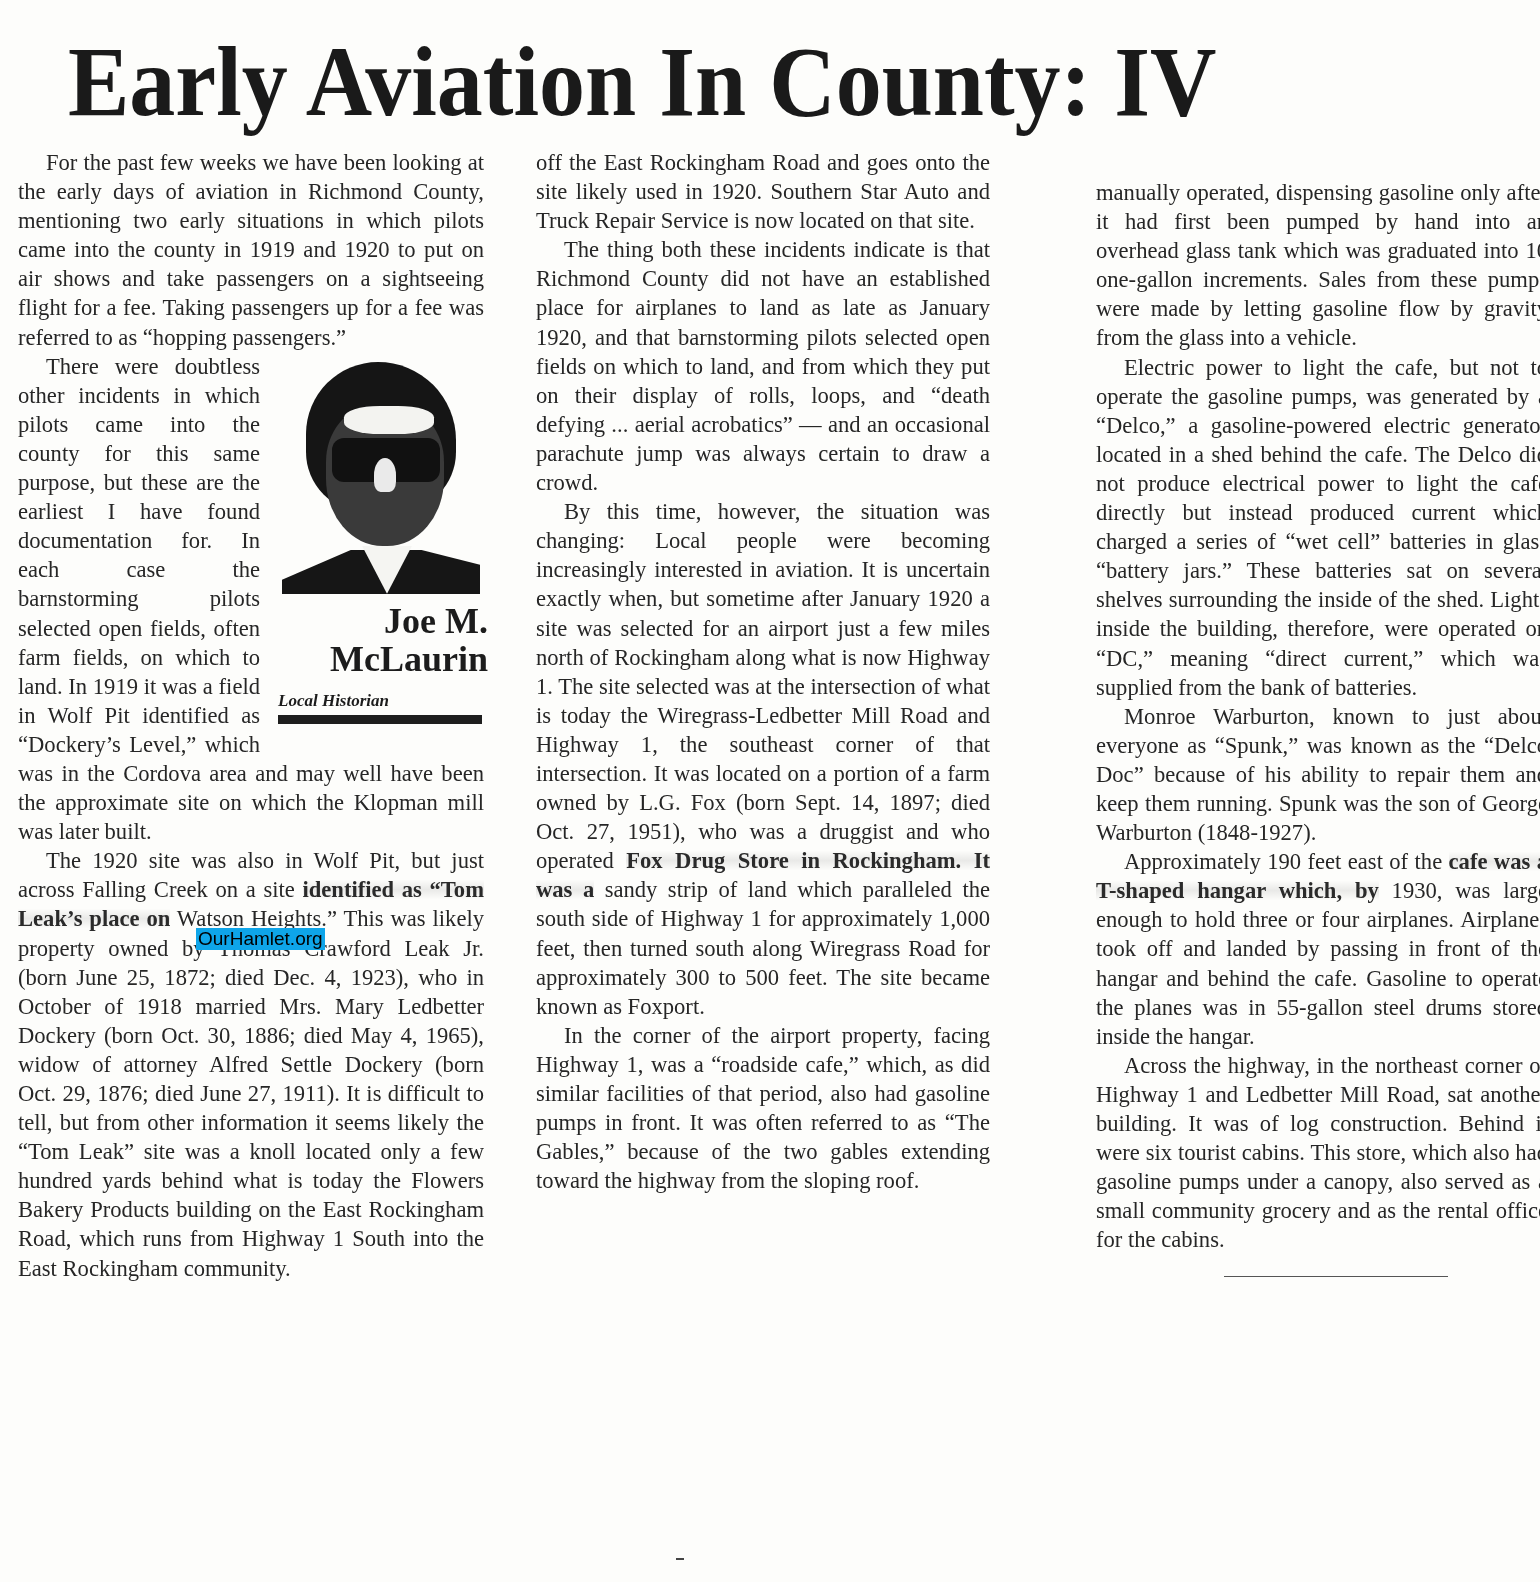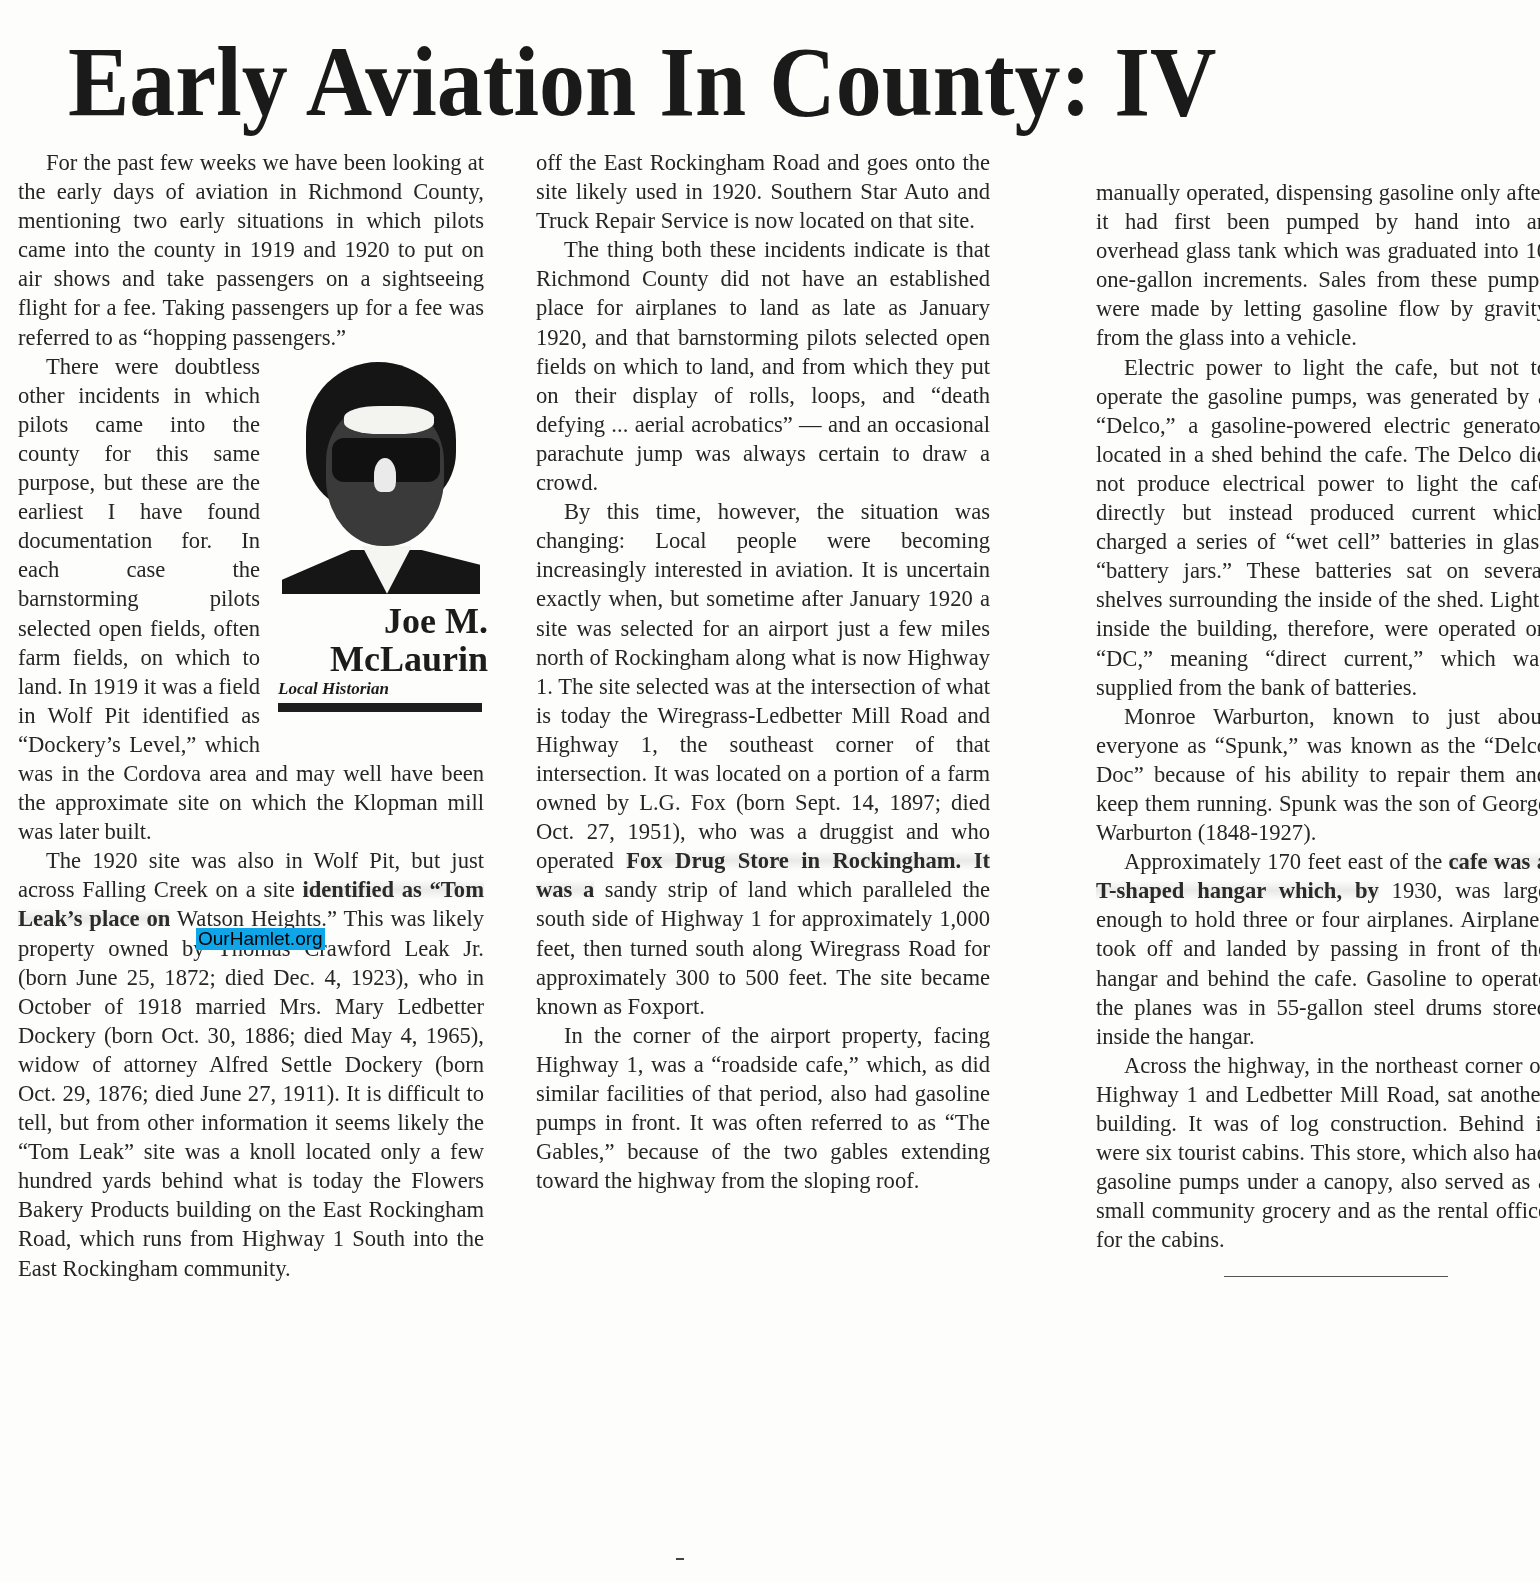--- a/index.html
+++ b/index.html
@@ -41,21 +41,21 @@
     .portrait .nose { position: absolute; left: 92px; top: 104px; width: 22px; height: 34px; background: #eaeaea; border-radius: 50% 50% 30% 30%; }
     .portrait .shoulders { position: absolute; left: 0; top: 196px; width: 198px; height: 50px; background: #161616; clip-path: polygon(0 60%, 35% 0, 70% 0, 100% 30%, 100% 100%, 0 100%); }
     .portrait .collar { position: absolute; left: 80px; top: 192px; width: 50px; height: 48px; background: #f5f5f2; clip-path: polygon(0 0, 100% 0, 50% 100%); }
     .byline-name {
       font-family: "Liberation Serif", serif; font-weight: bold;
       font-size: 36px; line-height: 38px; color: #1c1c1c;
       margin-top: 8px; text-indent: 0; text-align: right;
     }
     .byline-title {
       font-family: "Liberation Serif", serif; font-weight: bold; font-style: italic;
-      font-size: 17px; line-height: 22px; margin-top: 0; text-indent: 0; text-align: left;
+      font-size: 17px; line-height: 22px; margin-top: 12px; text-indent: 0; text-align: left;
       color: #1c1c1c;
     }
     .byline-rule { height: 9px; background: #1e1e1e; margin-top: 3px; width: 204px; }
 
     .watermark {
       position: absolute; left: 196px; top: 928px;
       font-family: "Liberation Sans", "DejaVu Sans", sans-serif;
       font-size: 19px; color: #000; background: #0ea5e9; padding: 0 2px;
     }
     .divider { width: 224px; height: 1px; background: #555; margin: 22px auto 20px 128px; }
@@ -97,18 +97,18 @@
   <p class="noindent">off the East Rockingham Road and goes onto the site likely used in 1920. Southern Star Auto and Truck Repair Service is now located on that site.</p>
   <p>The thing both these incidents indicate is that Richmond County did not have an established place for airplanes to land as late as January 1920, and that barnstorming pilots selected open fields on which to land, and from which they put on their display of rolls, loops, and “death defying ... aerial acrobatics” — and an occasional parachute jump was always certain to draw a crowd.</p>
   <p><span>By this time, however, the situation was changing: Local people were becoming increasingly interested in aviation. It is uncertain exactly when, but sometime after January 1920 a site was selected for an airport just a few miles north of Rockingham along what is now Highway 1. The site selected was at the intersection of what is today the Wiregrass-Ledbetter Mill Road and Highway 1, the southeast corner of that intersection. It was located on a portion of a farm owned by L.G. Fox (born Sept. 14, 1897; died Oct. 27, 1951), who was a druggist and who operated </span><span class="smudge">Fox Drug Store in Rockingham. It was a</span><span> sandy strip of land which paralleled the south side of Highway 1 for approximately 1,000 feet, then turned south along Wiregrass Road for approximately 300 to 500 feet. The site became known as Foxport.</span></p>
   <p>In the corner of the airport property, facing Highway 1, was a “roadside cafe,” which, as did similar facilities of that period, also had gasoline pumps in front. It was often referred to as “The Gables,” because of the two gables extending toward the highway from the sloping roof.</p>
 </div>
 
 <div class="col" id="col3">
   <p class="noindent">manually operated, dispensing gasoline only after it had first been pumped by hand into an overhead glass tank which was graduated into 10 one-gallon increments. Sales from these pumps were made by letting gasoline flow by gravity from the glass into a vehicle.</p>
   <p>Electric power to light the cafe, but not to operate the gasoline pumps, was generated by a “Delco,” a gasoline-powered electric generator located in a shed behind the cafe. The Delco did not produce electrical power to light the cafe directly but instead produced current which charged a series of “wet cell” batteries in glass “battery jars.” These batteries sat on several shelves surrounding the inside of the shed. Lights inside the building, therefore, were operated on “DC,” meaning “direct current,” which was supplied from the bank of batteries.</p>
   <p>Monroe Warburton, known to just about everyone as “Spunk,” was known as the “Delco Doc” because of his ability to repair them and keep them running. Spunk was the son of George Warburton (1848-1927).</p>
-  <p><span>Approximately 170 feet east of the </span><span class="smudge">cafe was a T-shaped hangar which, by</span><span> 1930, was large enough to hold three or four airplanes. Airplanes took off and landed by passing in front of the hangar and behind the cafe. Gasoline to operate the planes was in 55-gallon steel drums stored inside the hangar.</span></p>
+  <p><span>Approximately 190 feet east of the </span><span class="smudge">cafe was a T-shaped hangar which, by</span><span> 1930, was large enough to hold three or four airplanes. Airplanes took off and landed by passing in front of the hangar and behind the cafe. Gasoline to operate the planes was in 55-gallon steel drums stored inside the hangar.</span></p>
   <p>Across the highway, in the northeast corner of Highway 1 and Ledbetter Mill Road, sat another building. It was of log construction. Behind it were six tourist cabins. This store, which also had gasoline pumps under a canopy, also served as a small community grocery and as the rental office for the cabins.</p>
   <div class="divider"></div>
 </div>
 
 <div class="dash-mark"></div>
 
 </body></html>

